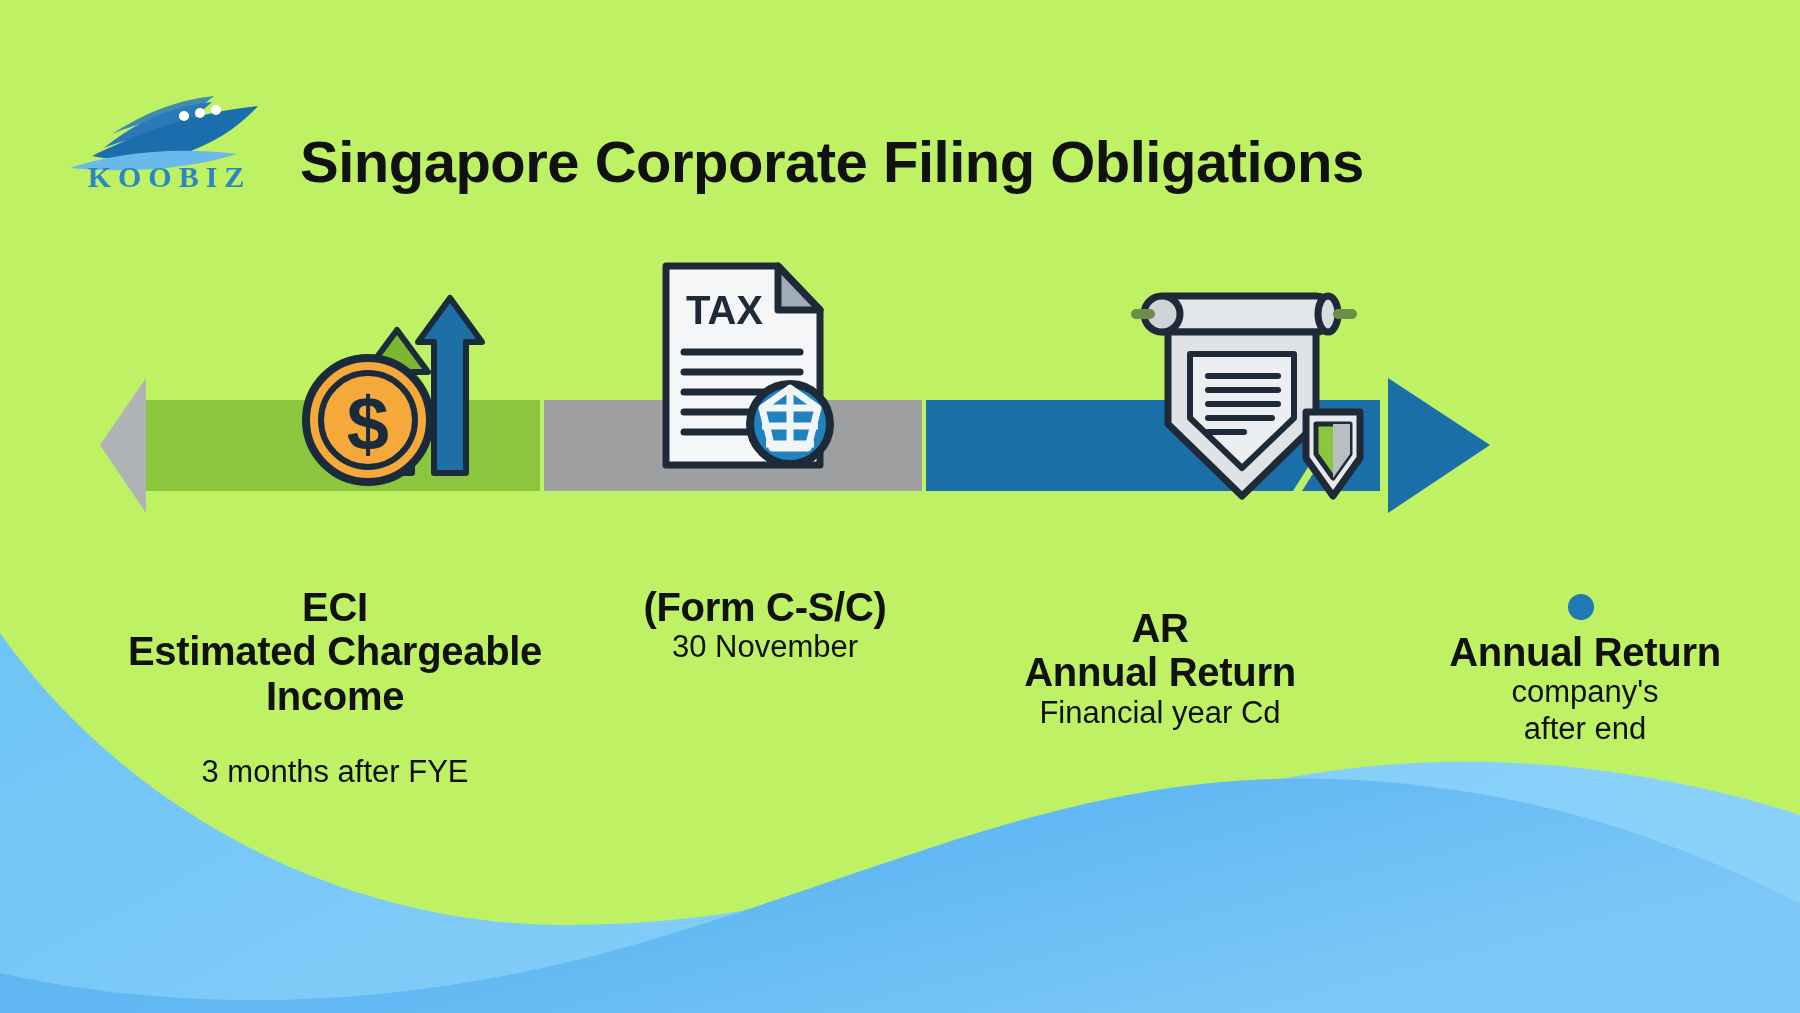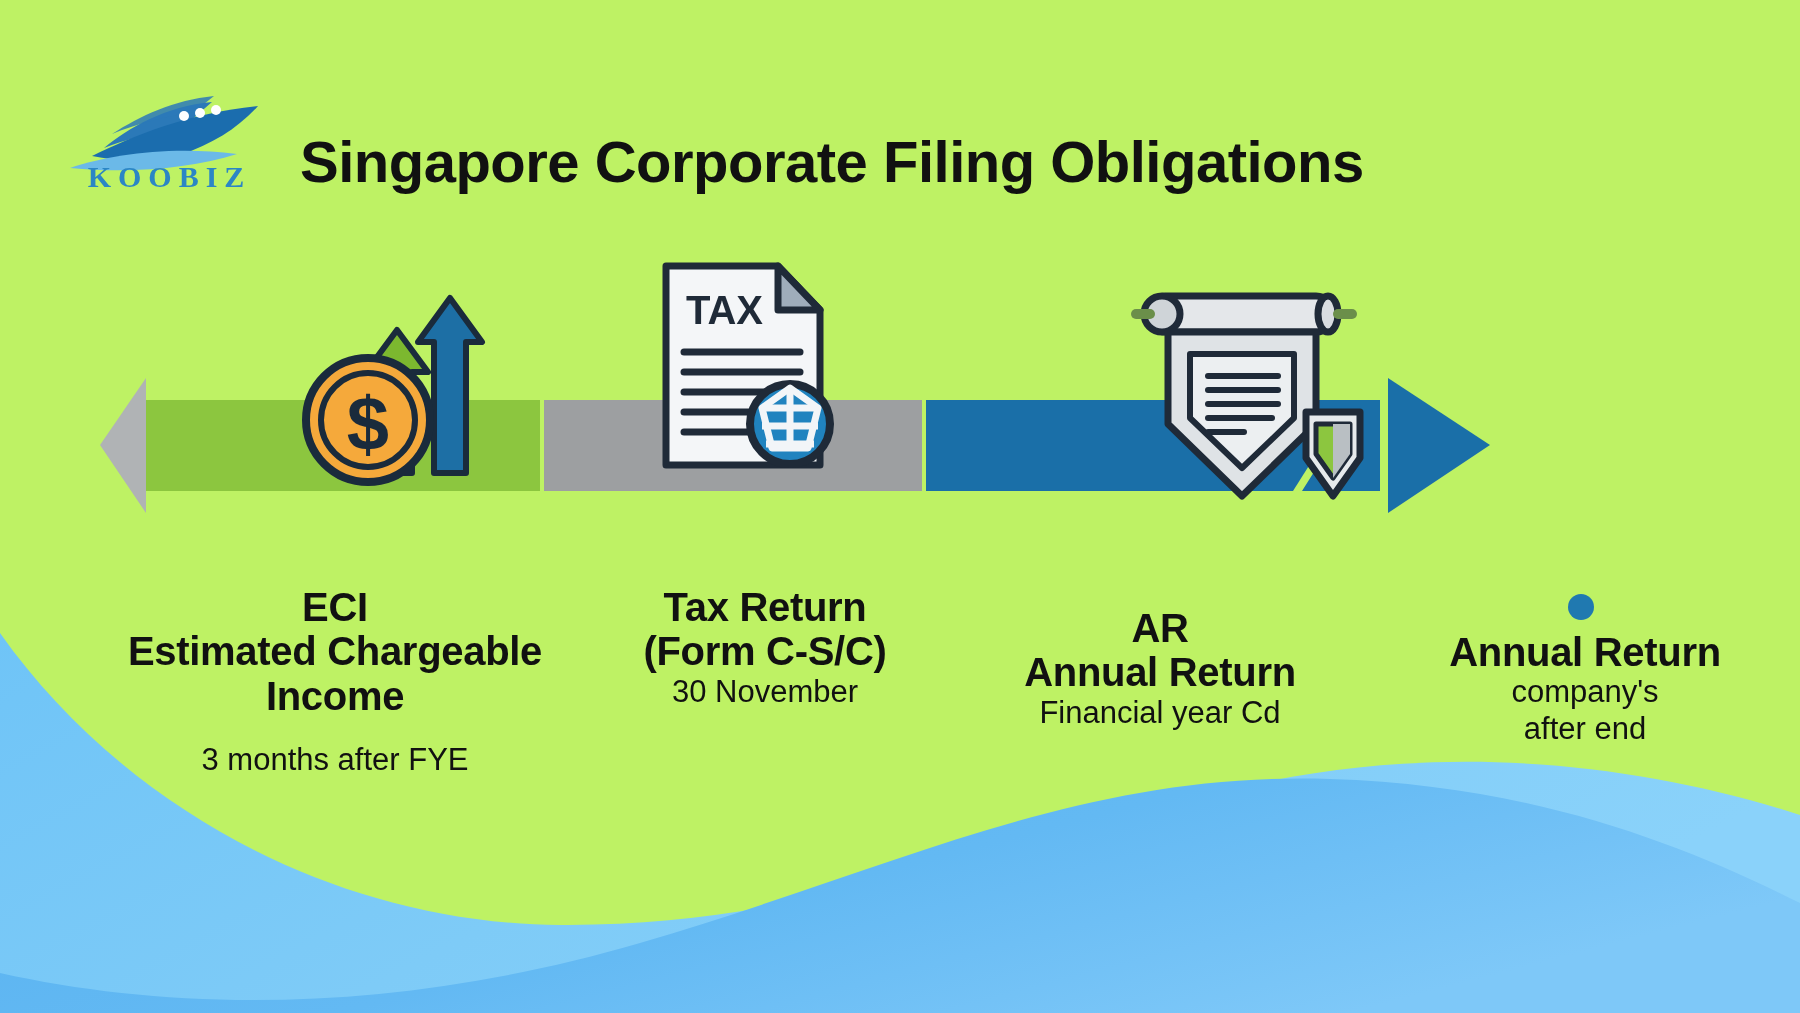--- a/index.html
+++ b/index.html
@@ -92,21 +92,21 @@
     font-size: 40px;
     font-weight: bold;
     line-height: 1.11;
     letter-spacing: -0.3px;
   }
   .col .sub {
     font-size: 31px;
     font-weight: normal;
     line-height: 1.18;
   }
-  .col .sub-gap { margin-top: 24px; }
+  .col .sub-gap { margin-top: 36px; }
 
   #col-eci { left: 70px; top: 585px; width: 530px; }
   #col-ctr { left: 600px; top: 585px; width: 330px; }
   #col-ar  { left: 975px; top: 585px; width: 370px; margin-top: 21px; }
   #col-ar2 { left: 1420px; top: 630px; width: 330px; }
 
   #end-dot {
     position: absolute;
     left: 1568px;
     top: 594px;
@@ -235,21 +235,20 @@
     </g>
   </svg>
 
   <div id="col-eci" class="col">
     <div class="head">ECI</div>
     <div class="head">Estimated Chargeable Income</div>
     <div class="sub sub-gap">3 months after FYE</div>
   </div>
 
   <div id="col-ctr" class="col">
-    <div class="head">Tax Return</div>
     <div class="head">(Form C-S/C)</div>
     <div class="sub">30 November</div>
   </div>
 
   <div id="col-ar" class="col">
     <div class="head">AR</div>
     <div class="head">Annual Return</div>
     <div class="sub">Financial year Cd</div>
   </div>
 

